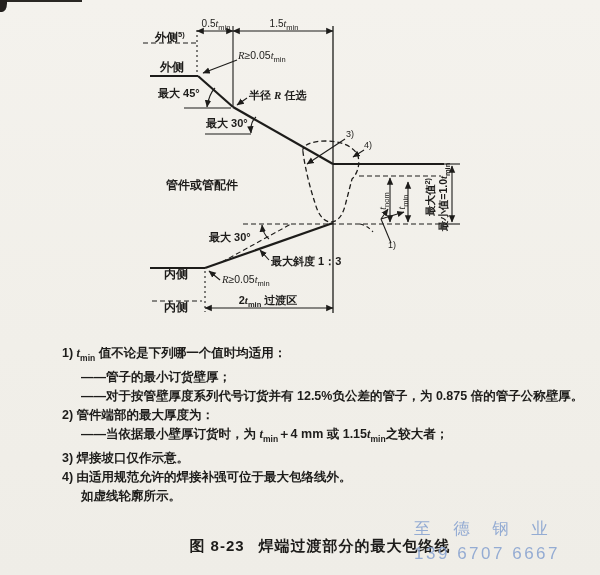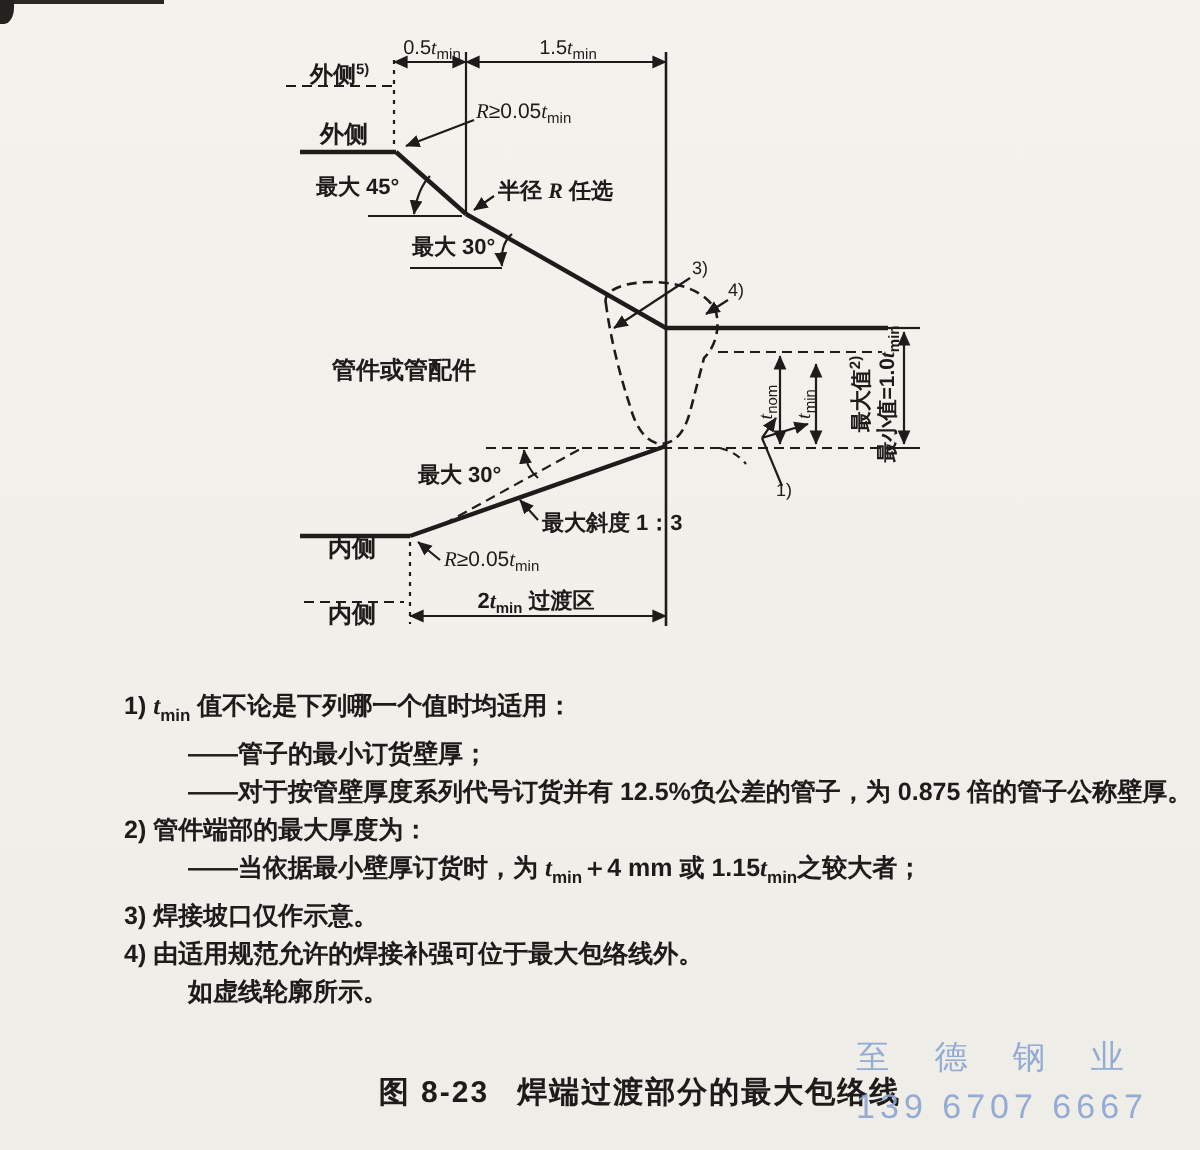--- a/index.html
+++ b/index.html
@@ -15,32 +15,32 @@
   svg text { fill:#1d1c1a; stroke:none; font-family:"Liberation Sans",sans-serif; }
   .it  { font-style:italic; font-family:"Liberation Serif",serif; }
   .sub { font-size:7.5px; }
   .sup { font-size:7.5px; }
   .cjk { font-weight:bold; }
 
   .notes {
     position:absolute; left:62px; top:344px; width:532px;
     font-size:12.5px; line-height:19.2px; font-weight:bold; white-space:nowrap;
   }
-  .notes .ind { margin-left:32px; }
+  .notes .ind { margin-left:19px; }
   .notes sub { font-size:8.5px; font-weight:bold; }
   .notes .t  { font-style:italic; font-family:"Liberation Serif",serif; }
 
   .caption {
     position:absolute; top:537px; left:0; right:0; text-align:center;
     padding-left:40px; font-size:15px; font-weight:bold; letter-spacing:1px;
   }
   .caption .fig-num { margin-right:14px; }
 
   .watermark {
-    position:absolute; right:26px; top:518px; text-align:center;
+    position:absolute; right:40px; top:518px; text-align:left;
     color:#8ba5d1; opacity:0.9;
   }
   .watermark .wm1 { display:block; font-size:16.5px; letter-spacing:9px; padding-right:3px; }
   .watermark .wm2 { display:block; font-size:17px; letter-spacing:2.5px; margin-top:4px; }
 </style>
 </head>
 <body>
 
 <div class="page">
 

